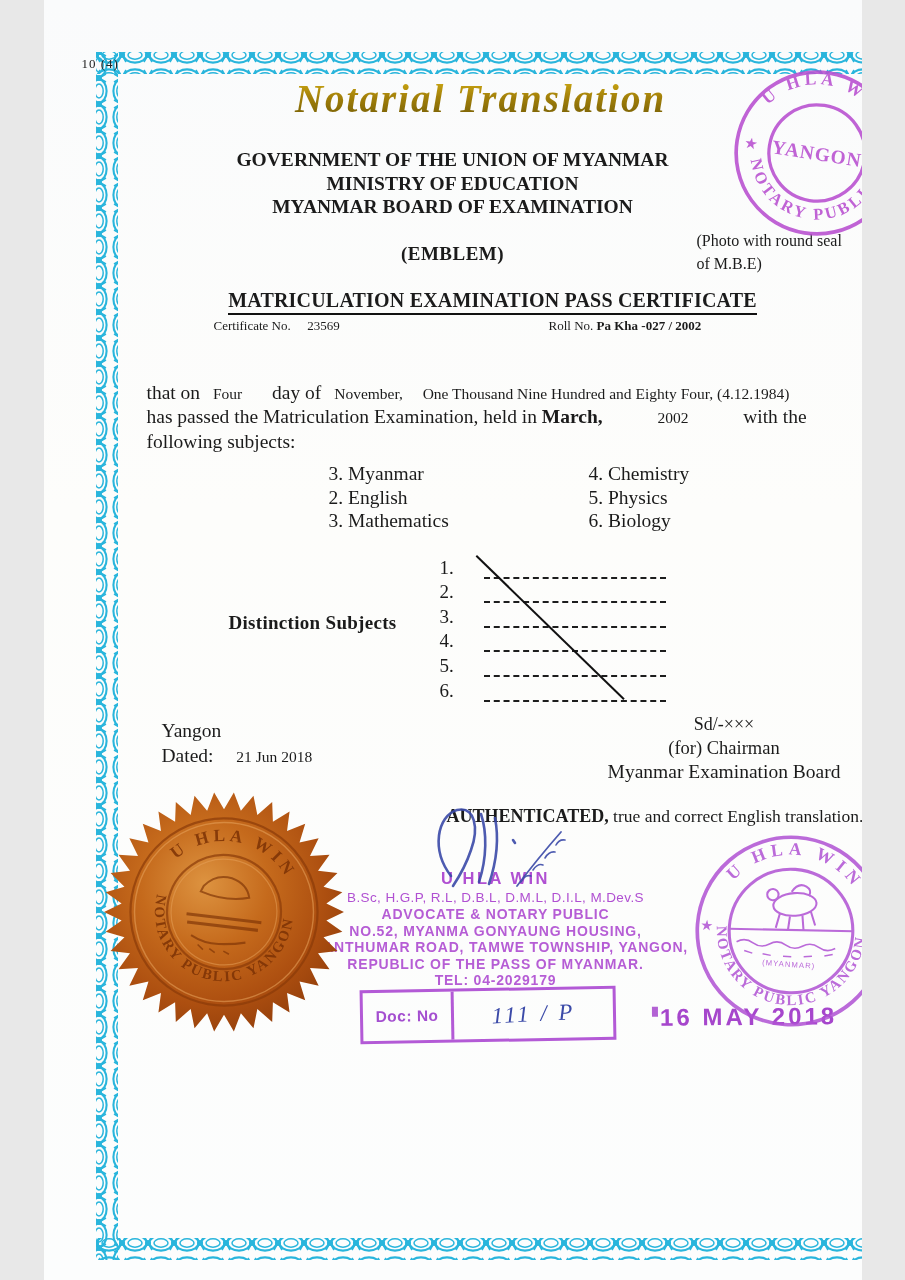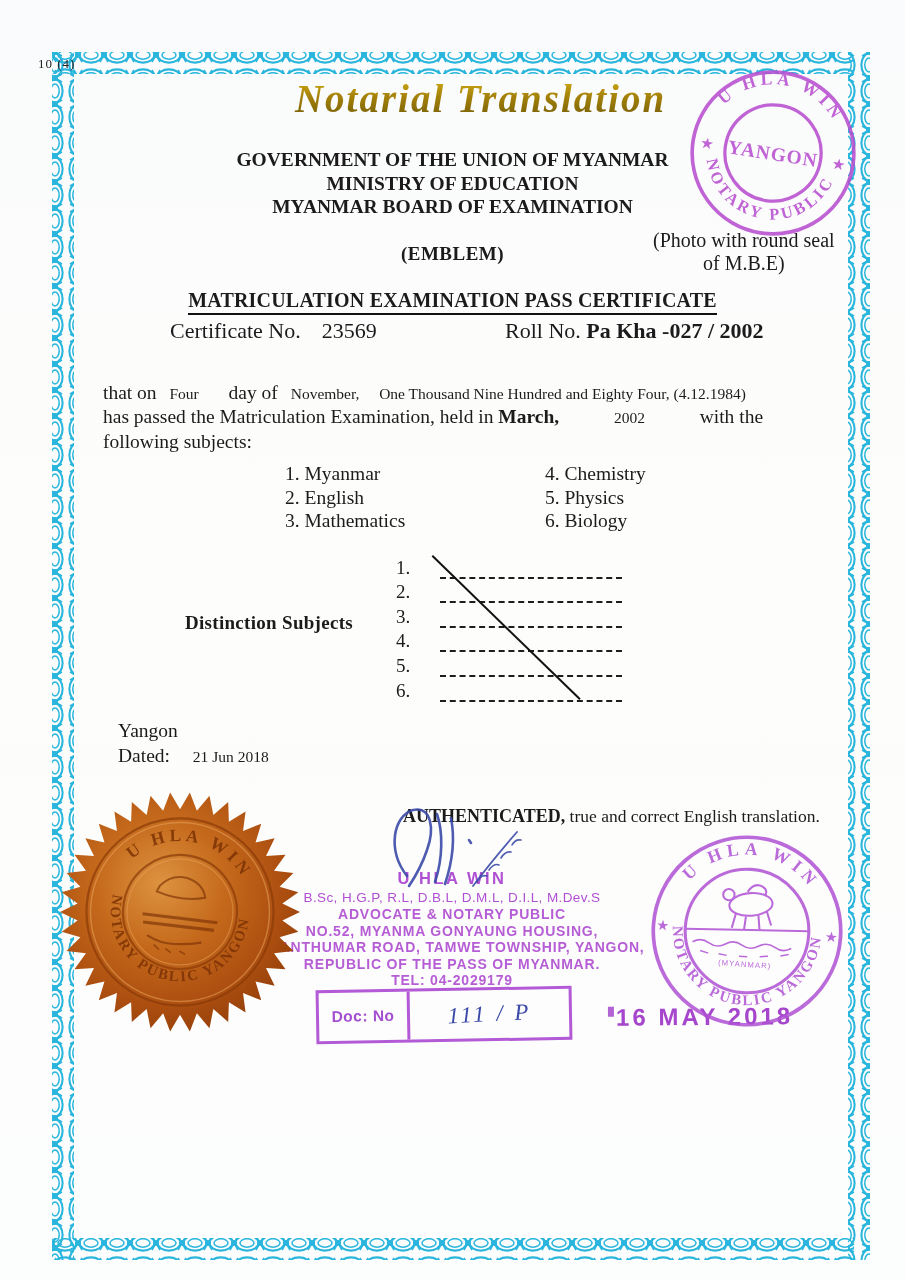--- a/index.html
+++ b/index.html
@@ -1,34 +1,34 @@
 <!DOCTYPE html>
 <html><head>
 <meta charset="utf-8">
 <style>
   html,body{margin:0;padding:0;background:#e8e8e8;}
-  .page{position:relative;width:905px;height:1280px;margin:0 auto;overflow:hidden;
+  .page{position:relative;width:818px;height:1280px;margin:0 auto;overflow:hidden;
         background:linear-gradient(180deg,#fafbfc 0%,#fdfdfb 40%,#fcfdfd 100%);
         font-family:"Liberation Serif",serif;color:#1b1b1b;}
   .abs{position:absolute;}
   
   .gold-title{width:100%;text-align:center;font-size:39px;font-weight:bold;font-style:italic;
        letter-spacing:2px;font-family:"Liberation Serif",serif;
        background:linear-gradient(180deg,#d8b315 0%,#a5820a 45%,#6f5a05 100%);
        -webkit-background-clip:text;background-clip:text;color:transparent;margin-left:28px;
        -webkit-text-fill-color:transparent;}
   .corner-note{font-size:13px;color:#222;z-index:6;letter-spacing:1px;}
   
   .gov-header{width:100%;text-align:center;font-weight:bold;font-size:19.5px;line-height:23.5px;}
   .emblem{width:100%;text-align:center;font-size:19px;font-weight:bold;letter-spacing:.5px;}
-  .photo-note{font-size:20px;line-height:23px;text-align:center;}
-  .cert-title-row{width:100%;text-align:center;}
+  .photo-note{font-size:16px;line-height:23px;}
+  .cert-title-row{width:100%;text-align:center;margin-left:40px;}
   .cert-title{display:inline-block;font-weight:bold;font-size:20px;letter-spacing:.2px;
        border-bottom:2.5px solid #111;padding-bottom:1px;}
-  .cert-no-line{font-size:22px;}
+  .cert-no-line{font-size:13px;}
   
   .body-line{font-size:19.5px;white-space:nowrap;}
   .sm{font-size:15.5px;}
   .name-sm{font-size:16px;letter-spacing:.3px;}
   .b{font-weight:bold;margin-top:16px;}
   .gap10{display:inline-block;width:10px;} .gap20{display:inline-block;width:20px;} .gap45{display:inline-block;width:45px;}
   .subject-col{font-size:19.5px;line-height:23.5px;}
   .distinction-label{font-weight:bold;font-size:19px;letter-spacing:.3px;}
   .dist-row{display:flex;align-items:flex-end;height:24.6px;font-size:19px;}
   .dist-num{width:22px;text-align:left;}
@@ -152,21 +152,21 @@
     <span>has passed the Matriculation Examination, held in</span>
     <span class="b">March,</span>
     <span class="gap45"></span>
     <span class="sm">2002</span>
     <span class="gap45"></span>
     <span>with the</span>
   </div>
   <div class="abs body-line" style="left:103px;top:431px;">following  subjects:</div>
 
   <div class="abs subject-col" style="left:285px;top:462px;">
-    <div>1. Myanmar</div>
+    <div>3. Myanmar</div>
     <div>2. English</div>
     <div>3. Mathematics</div>
   </div>
   <div class="abs subject-col" style="left:545px;top:462px;">
     <div>4. Chemistry</div>
     <div>5. Physics</div>
     <div>6. Biology</div>
   </div>
 
   <div class="abs distinction-label" style="left:185px;top:612px;">Distinction Subjects</div>
@@ -200,20 +200,25 @@
   <div class="abs strike" style="left:433px;top:555px;width:206px;transform:rotate(44.2deg);"></div>
 
   <div class="abs place-date" style="left:118px;top:718px;">
     <div>Yangon</div>
     <div>
       <span>Dated:</span>
       <span class="sm" style="margin-left:18px;">21 Jun 2018</span>
     </div>
   </div>
 
+  <div class="abs sign-block" style="left:538px;top:712px;">
+    <div style="font-size:18px;">Sd/-×××</div>
+    <div>(for) Chairman</div>
+    <div style="font-size:19.5px;">Myanmar Examination Board</div>
+  </div>
 
   <div class="abs auth-line" style="left:403px;top:806px;">
     <span class="b">AUTHENTICATED,</span><span> true and correct English translation.</span>
   </div>
 
   <svg class="abs" style="left:385px;top:798px;z-index:6;" width="230" height="105" viewBox="0 0 230 105">
     <g fill="none" stroke="#3b4aa8" stroke-width="2.6" stroke-linecap="round" opacity="0.9">
       <path d="M 22,78 C 2,52 8,18 28,12 C 46,8 50,30 42,52 C 36,70 28,82 24,88"></path>
       <path d="M 52,16 C 58,34 58,60 50,84"></path>
       <path d="M 66,20 C 70,40 68,62 60,86"></path>

